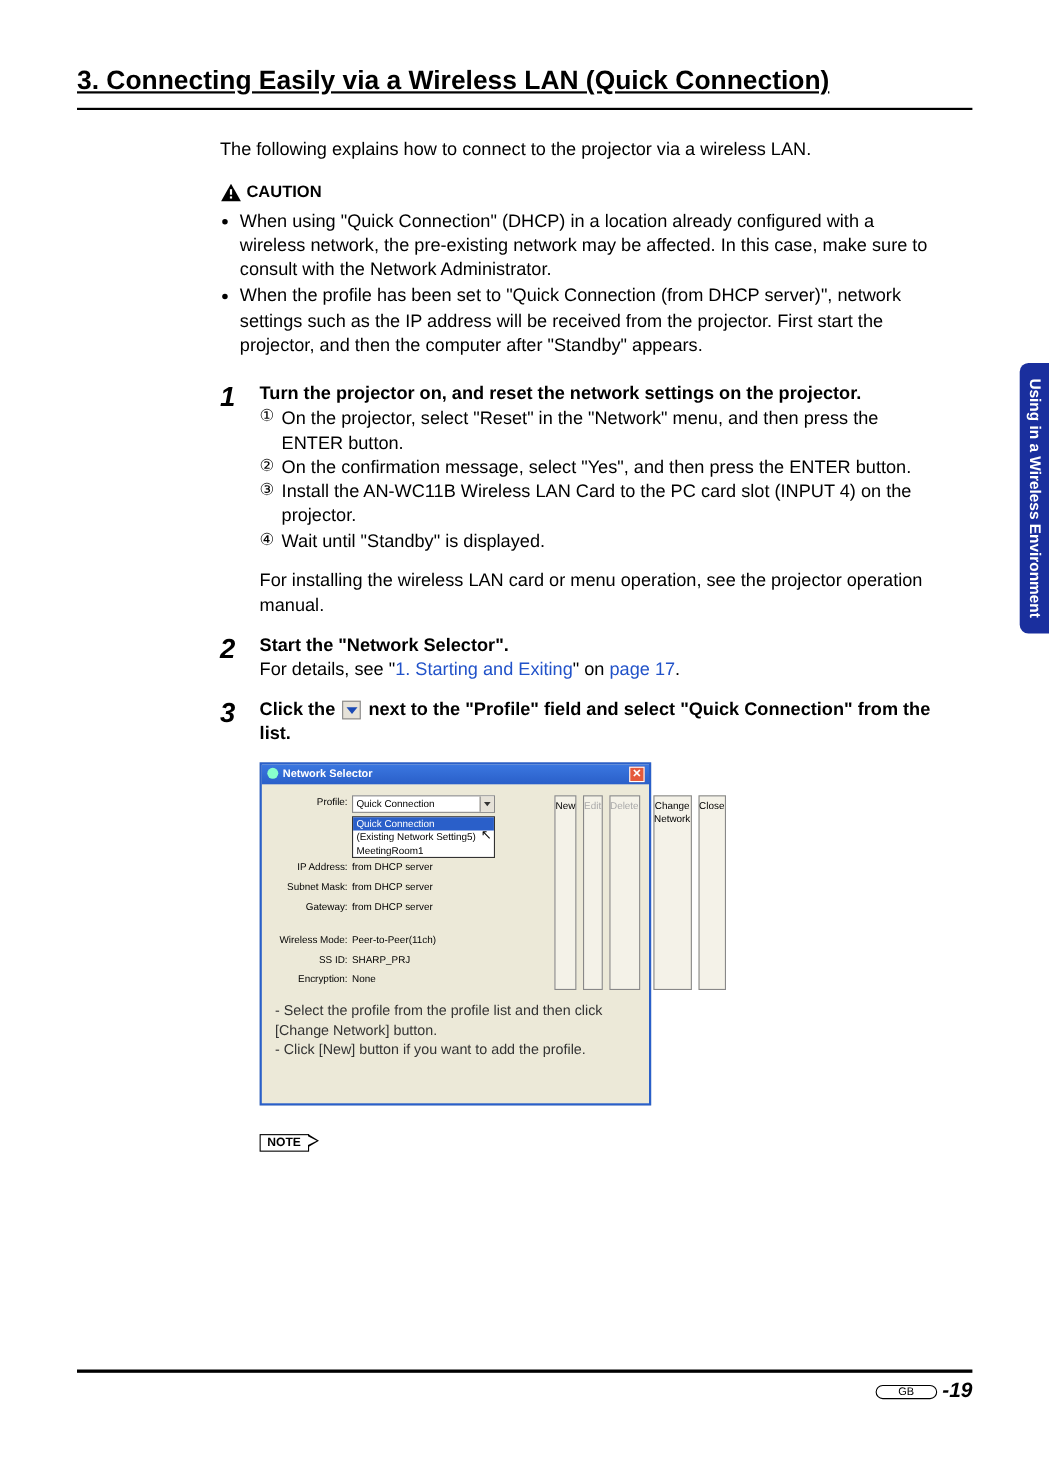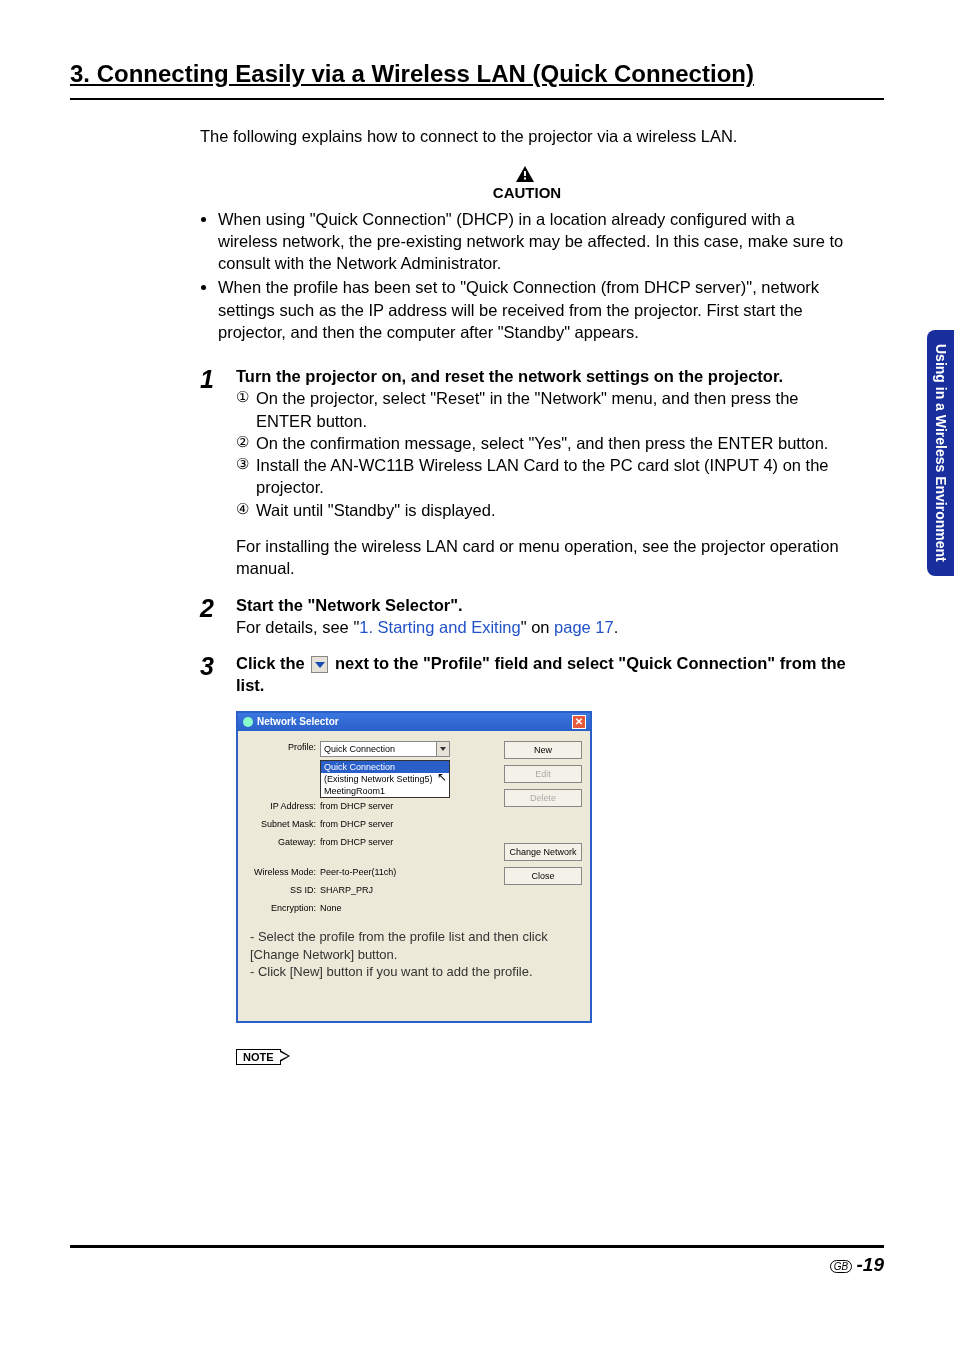--- a/index.html
+++ b/index.html
@@ -30,21 +30,20 @@
     font-size: 16.5px;
     line-height: 1.35;
   }
   .intro { margin-bottom: 18px; }
   .caution-label {
     display: flex;
     align-items: center;
     font-weight: bold;
     font-size: 15px;
     margin-bottom: 4px;
-    flex-direction: column;
   }
   .warn-icon {
     width: 20px; height: 18px; margin-right: 4px;
   }
   .bullets { list-style: disc; padding-left: 18px; margin-bottom: 22px; }
   .bullets li { margin-bottom: 2px; }
   .step { display: flex; margin-bottom: 14px; }
   .step-num {
     font-size: 25px;
     font-weight: bold;
@@ -105,21 +104,21 @@
     color: #fff;
     display: flex; align-items: center; justify-content: center;
     font-size: 10px;
   }
   .win-body {
     padding: 10px 8px;
     display: flex;
     gap: 10px;
   }
   .win-left { flex: 1; }
-  .win-right { width: 78px; display: flex; flex-direction: column; gap: 6px; }
+  .win-right { width: 78px; display: flex; flex-direction: row; gap: 6px; }
   .btn {
     border: 1px solid #888;
     background: #f4f2e8;
     padding: 2px 0;
     text-align: center;
     font-size: 9px;
   }
   .btn.disabled { color: #aaa; }
   .row { display: flex; margin-bottom: 4px; }
   .lbl { width: 74px; text-align: right; padding-right: 4px; }
@@ -210,23 +209,22 @@
     right: 70px;
     border-top: 3px solid #000;
     text-align: right;
     padding-top: 6px;
   }
   .page-lang {
     display:inline-block;
     border: 1px solid #000;
     border-radius: 8px;
     font-size: 10px;
-    padding: 0 3px;
+    padding: 0 20px;
     vertical-align: middle;
-    font-style: italic;
   }
   .page-num {
     font-size: 19px;
     font-weight: bold;
     font-style: italic;
   }
 </style>
 </head>
 <body>
 

